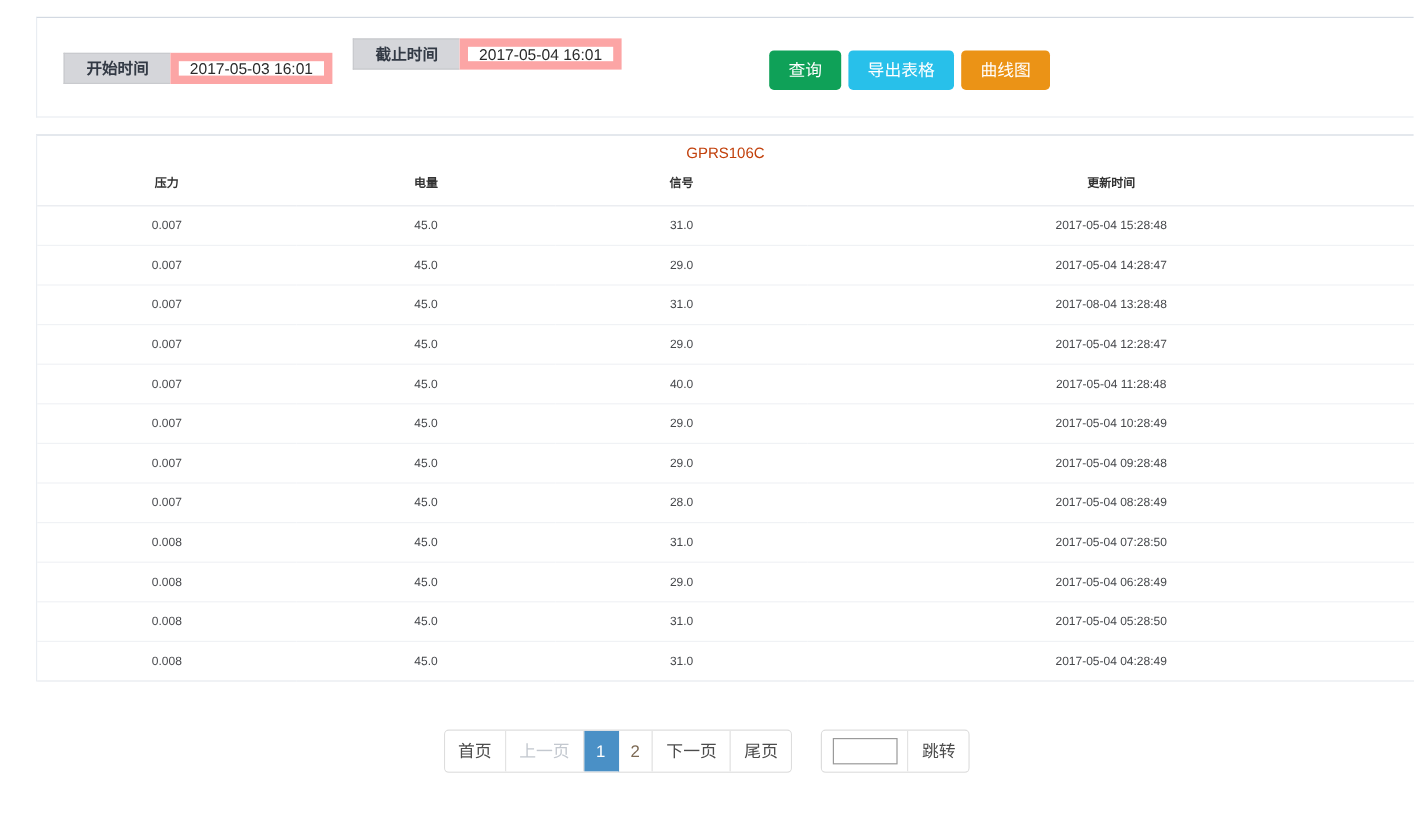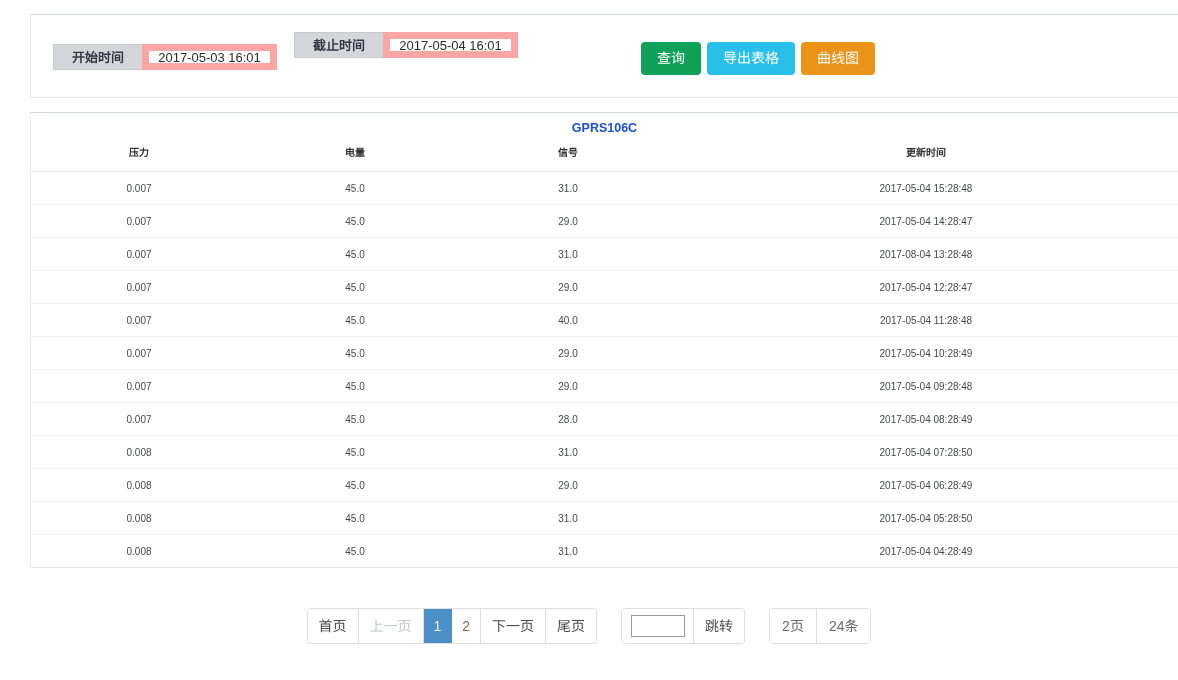--- a/index.html
+++ b/index.html
@@ -100,24 +100,23 @@
     width: 1148px;
     border-top: 1px solid #d3d9e2;
     border-left: 1px solid #e9edf2;
     box-sizing: border-box;
     background: #ffffff;
   }
 
   .table-caption {
     text-align: center;
     font-size: 12.5px;
-    color: #1d4ed8;
+    color: #c2410c;
     padding: 8px 0 5px 0;
     line-height: 14px;
-    font-weight: bold;
   }
 
   table.data-table {
     width: 100%;
     border-collapse: collapse;
     table-layout: fixed;
   }
   table.data-table th,
   table.data-table td {
     text-align: center;
@@ -347,19 +346,15 @@
       <div class="pg-btn">尾页</div>
     </div>
 
     <div class="btn-group">
       <div class="jump-input-shell">
         <input class="jump-box" type="text" value="" style="">
       </div>
       <div class="pg-btn">跳转</div>
     </div>
 
-    <div class="btn-group">
-      <div class="pg-btn info">2页</div>
-      <div class="pg-btn info">24条</div>
-    </div>
 
   </div>
 </div>
 
 </body></html>

